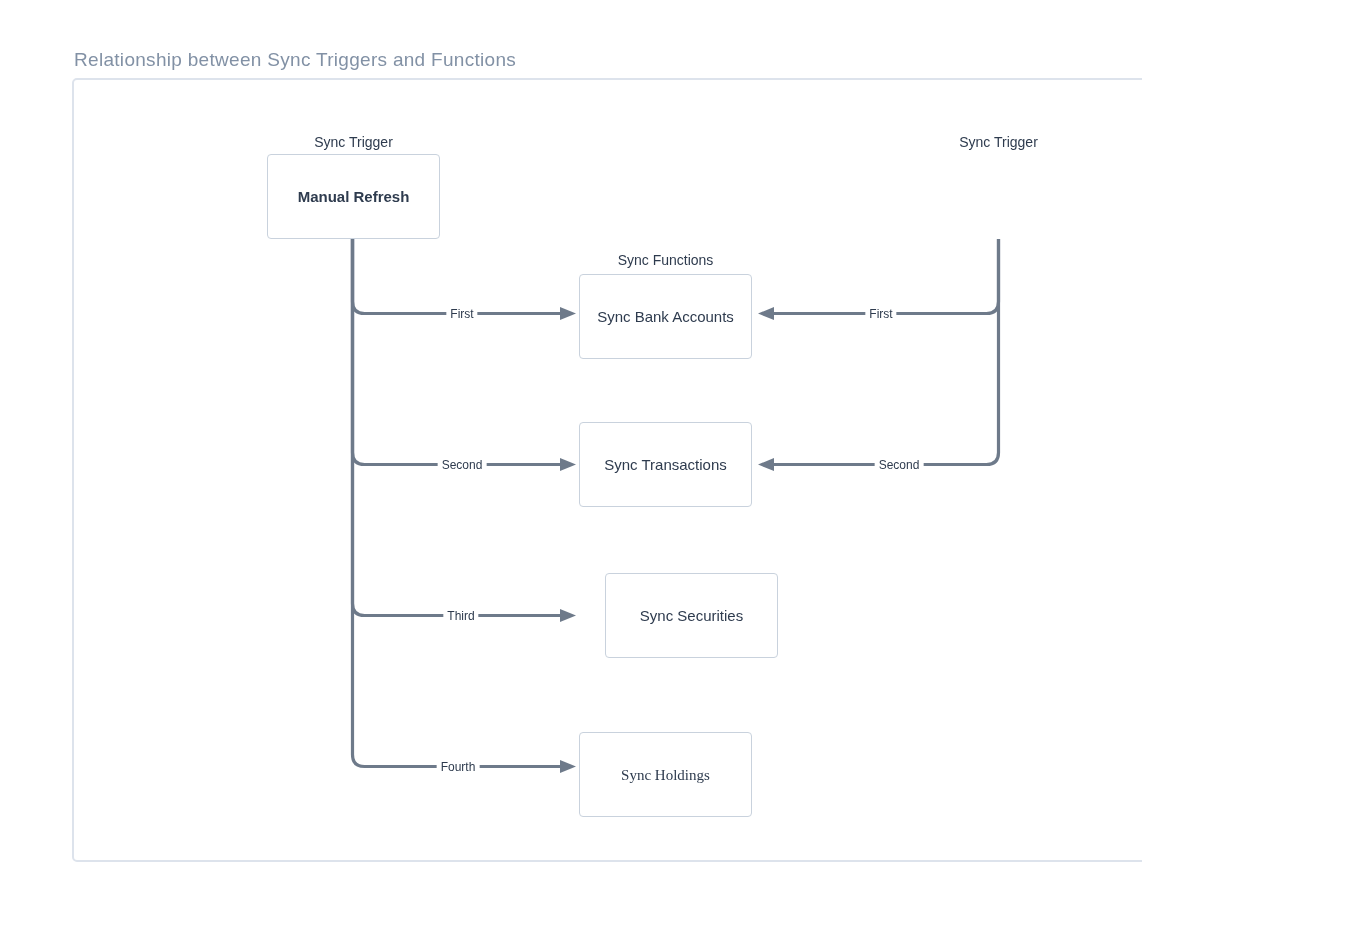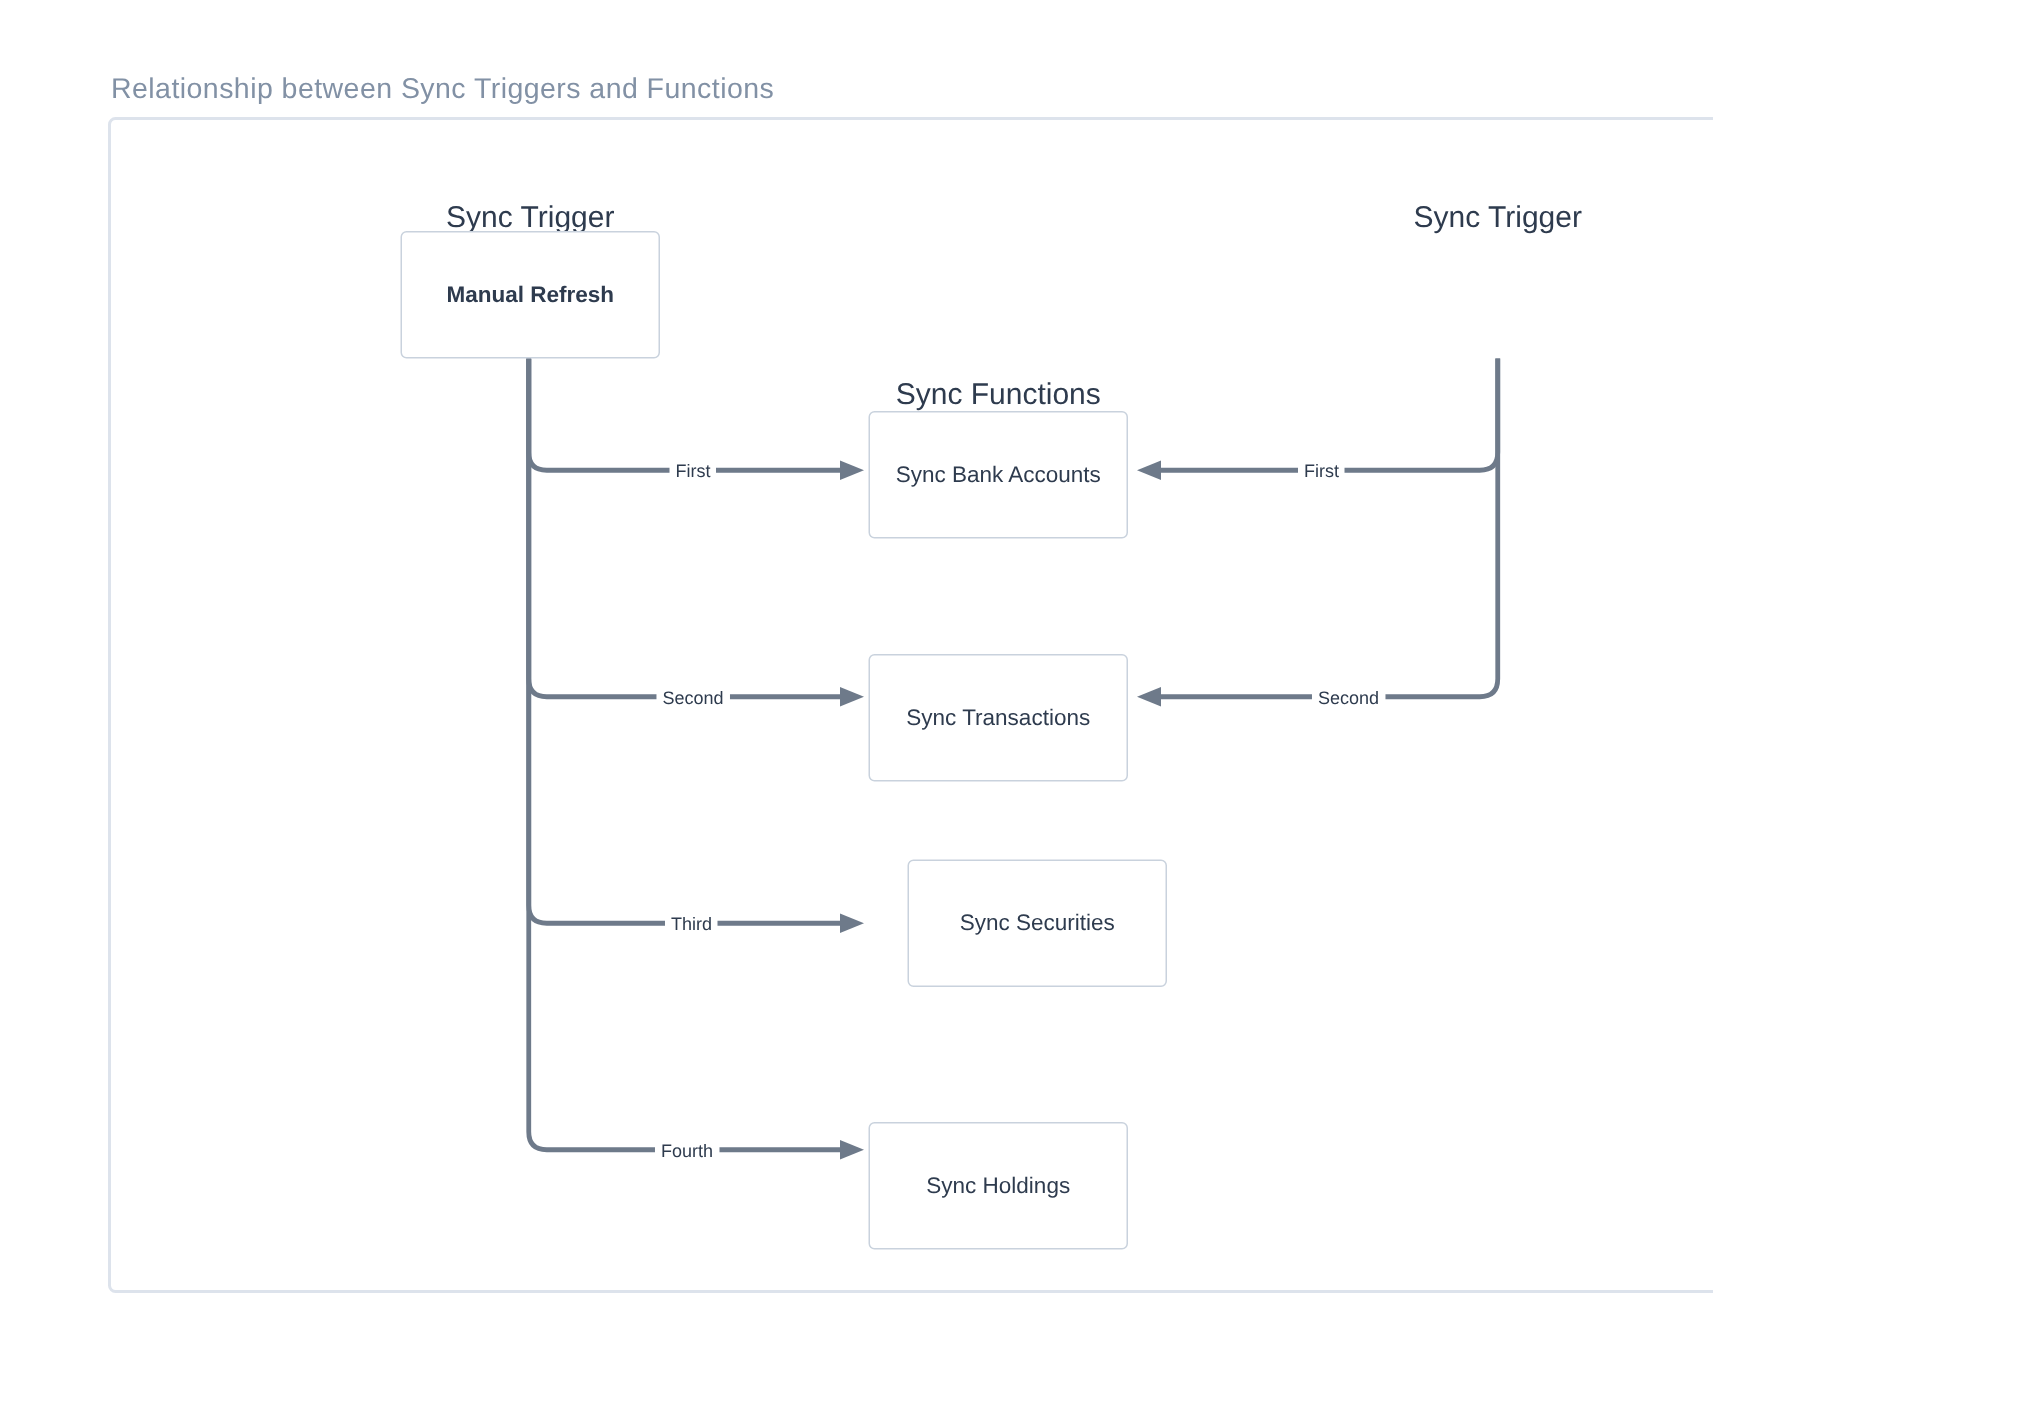--- a/index.html
+++ b/index.html
@@ -64,28 +64,28 @@
     justify-content: center;
     text-align: center;
     color: #2e3b4e;
     font-size: 15px;
     line-height: 22px;
   }
   .node .bold { font-weight: bold; }
   .node-trigger-manual   { left: 267px; top: 154px; }
   .node-trigger-webhook  { left: 912px; top: 154px; }
   .node-fn-1 { left: 579px; top: 274px; }
-  .node-fn-2 { left: 579px; top: 436px; text-align: right; }
+  .node-fn-2 { left: 579px; top: 422px; text-align: right; }
   .node-fn-3 { left: 579px; top: 573px; margin-left: 26px; }
-  .node-fn-4 { left: 579px; top: 748px; }
+  .node-fn-4 { left: 579px; top: 732px; font-family: Liberation Serif, serif; }
   .lane-label {
     position: absolute;
     width: 173px;
     text-align: center;
-    font-size: 20px;
+    font-size: 14px;
     color: #2e3b4e;
     white-space: nowrap;
   }
   .lane-trigger-left  { left: 267px; top: 134px; }
   .lane-trigger-right { left: 912px; top: 134px; }
   .lane-functions     { left: 579px; top: 252px; }
   .edge-label {
     position: absolute;
     transform: translate(-50%, -50%);
     background: #ffffff;

